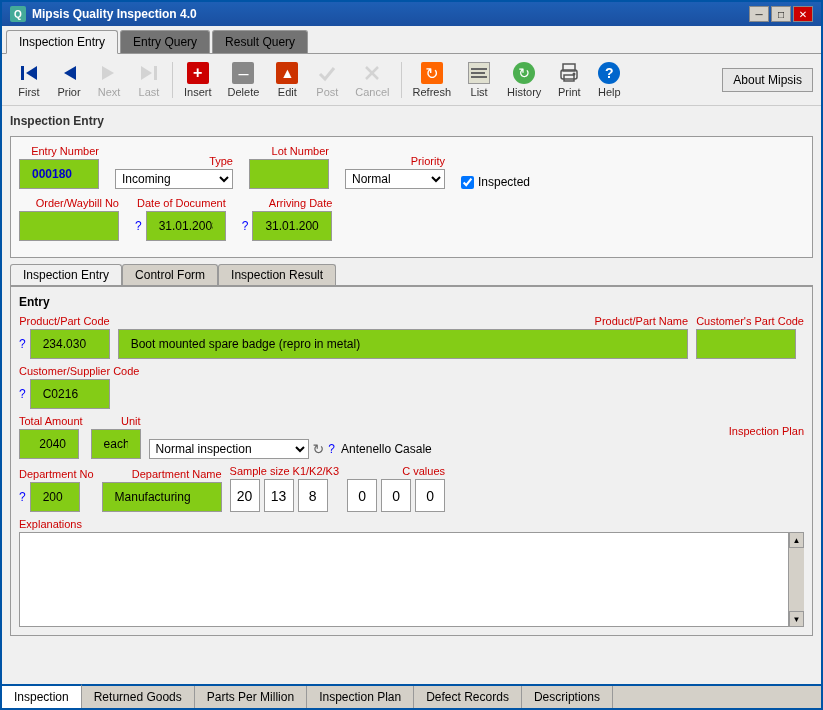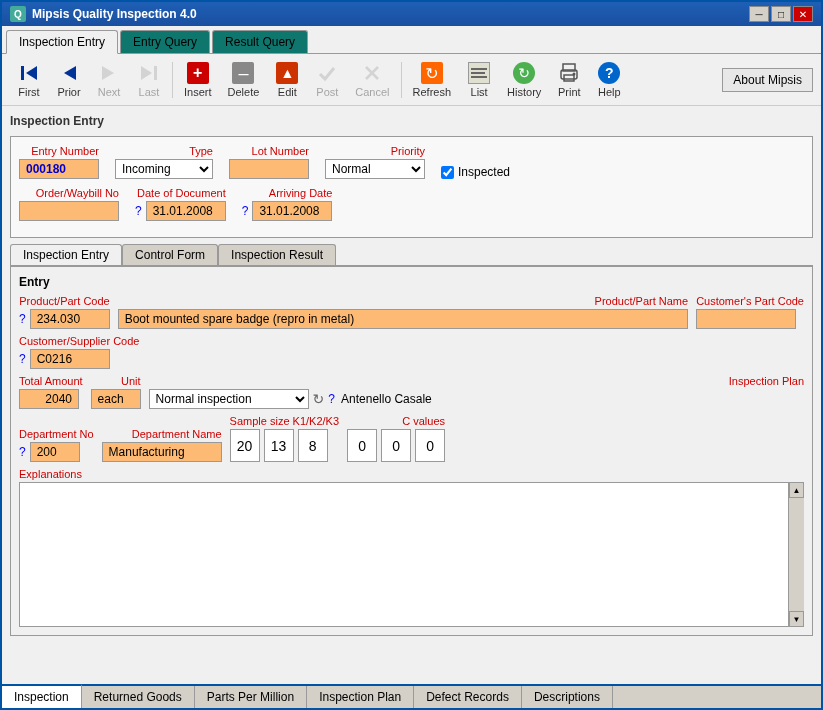--- a/index.html
+++ b/index.html
@@ -8,41 +8,41 @@
     .window { width: 823px; height: 710px; background: #f0f0f0; border: 2px solid #0054a6; display: flex; flex-direction: column; }
     
     .title-bar { background: linear-gradient(to bottom, #1e5fb5, #1a4fa0); height: 24px; display: flex; align-items: center; padding: 0 8px; color: white; font-size: 12px; font-weight: bold; flex-shrink: 0; }
     .title-bar-icon { width: 16px; height: 16px; background: #4a9; border-radius: 2px; margin-right: 6px; display: flex; align-items: center; justify-content: center; font-size: 10px; color: white; }
     .title-bar-title { flex: 1; }
     .title-bar-controls { display: flex; gap: 2px; }
     .title-bar-btn { width: 20px; height: 16px; background: #d4d0c8; border: 1px solid #888; font-size: 10px; cursor: pointer; display: flex; align-items: center; justify-content: center; color: #000; }
     .title-bar-btn.close { background: #c00; color: white; }
     
     .tabs-top { background: #f0f0f0; padding: 4px 4px 0 4px; display: flex; gap: 2px; flex-shrink: 0; border-bottom: 1px solid #999; }
-    .tab-top { padding: 4px 12px; background: #0f766e; border: 1px solid #999; border-bottom: none; cursor: pointer; font-size: 12px; border-radius: 3px 3px 0 0; }
+    .tab-top { padding: 4px 12px; background: #737373; border: 1px solid #999; border-bottom: none; cursor: pointer; font-size: 12px; border-radius: 3px 3px 0 0; }
     .tab-top.active { background: #f0f0f0; border-bottom: 1px solid #f0f0f0; margin-bottom: -1px; z-index: 1; font-weight: normal; }
     
     .toolbar { background: #f0f0f0; padding: 4px 8px; display: flex; align-items: center; gap: 2px; border-bottom: 1px solid #ccc; flex-shrink: 0; }
     .toolbar-btn { display: flex; flex-direction: column; align-items: center; padding: 2px 6px; background: #f0f0f0; border: 1px solid transparent; cursor: pointer; min-width: 36px; }
     .toolbar-btn.disabled { opacity: 0.4; cursor: default; }
     .toolbar-btn .icon { width: 24px; height: 24px; display: flex; align-items: center; justify-content: center; }
     .toolbar-btn .btn-label { font-size: 11px; color: #333; margin-top: 1px; }
     .toolbar-separator { width: 1px; height: 36px; background: #ccc; margin: 0 2px; }
     .about-btn { margin-left: auto; padding: 4px 10px; background: #e8e8e8; border: 1px solid #999; cursor: pointer; font-size: 12px; }
     .icon-insert { width: 22px; height: 22px; background: #cc0000; border-radius: 2px; display: flex; align-items: center; justify-content: center; color: white; font-size: 16px; font-weight: bold; }
     .icon-delete { width: 22px; height: 22px; background: #888; border-radius: 2px; display: flex; align-items: center; justify-content: center; color: white; font-size: 14px; }
     
     .main-content { padding: 8px; flex: 1; overflow: hidden; display: flex; flex-direction: column; }
     
     .section-title { font-size: 12px; font-weight: bold; margin-bottom: 8px; color: #333; }
     
     .form-row { display: flex; gap: 16px; margin-bottom: 8px; align-items: flex-end; }
     .form-field { display: flex; flex-direction: column; }
     .form-field label { font-size: 11px; color: #cc0000; margin-bottom: 2px; text-align: right; }
-    .form-input { border: 1px solid #999; background: #fdba74; padding: 2px 6px; font-size: 12px; height: 20px; }
+    .form-input { border: 1px solid #999; background: #84cc16; padding: 2px 12px; font-size: 12px; height: 30px; }
     .form-input.bold-blue { font-weight: bold; color: #0000cc; }
     .form-select { border: 1px solid #999; background: white; padding: 1px 2px; font-size: 12px; height: 20px; }
     .checkbox-row { display: flex; align-items: center; gap: 4px; margin-top: 14px; }
     
     .inner-tabs { display: flex; gap: 0; margin-bottom: 0; border-bottom: 1px solid #999; }
     .inner-tab { padding: 3px 12px; background: #d4d0c8; border: 1px solid #999; border-bottom: none; cursor: pointer; font-size: 12px; border-radius: 3px 3px 0 0; }
     .inner-tab.active { background: #f0f0f0; }
     
     .inner-panel { border: 1px solid #999; background: #f0f0f0; padding: 8px; flex: 1; overflow: hidden; display: flex; flex-direction: column; }
     .inner-panel-title { font-weight: bold; margin-bottom: 6px; }
@@ -198,21 +198,21 @@
     <div class="section-title">Inspection Entry</div>
 
     <div class="top-outer">
       <div class="form-row">
         <div class="form-field">
           <label>Entry Number</label>
           <input class="form-input bold-blue" type="text" style="width: 80px;" value="000180">
         </div>
         <div class="form-field">
           <label>Type</label>
-          <select class="form-select" style="width:98px;">
+          <select class="form-select" style="width:118px;">
             <option>Incoming</option>
             <option>Outgoing</option>
             <option>Internal</option>
           </select>
         </div>
         <div class="form-field">
           <label>Lot Number</label>
           <input class="form-input" type="text" style="width: 80px;">
         </div>
         <div class="form-field">

